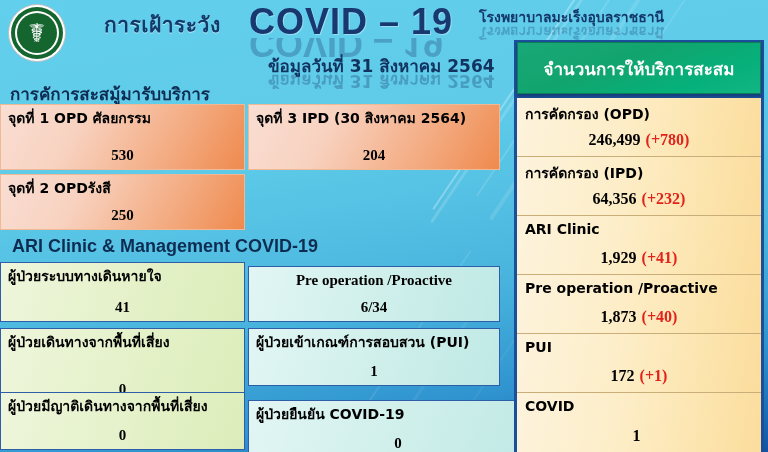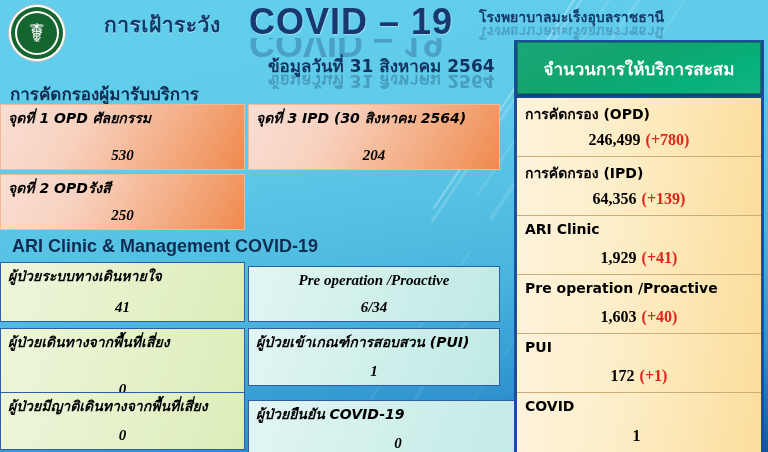--- a/index.html
+++ b/index.html
@@ -104,21 +104,21 @@
 
   
   .sec-head{
     position:absolute;font-family:"DejaVu Sans",sans-serif;
     font-weight:bold;color:#0e2c52;
   }
   #head-screening{left:10px;top:80px;font-size:17px;}
   #head-ari{left:12px;top:236px;font-size:18px;font-family:"Liberation Sans",sans-serif;}
 
   
-  .card{position:absolute;box-sizing:border-box;font-style:italic;}
+  .card{position:absolute;box-sizing:border-box;}
   .card .lbl{
     position:absolute;left:7px;top:5px;right:5px;
     font-family:"DejaVu Sans",serif;font-weight:bold;color:#000;
     font-size:14px;line-height:17px;white-space:nowrap;
   }
   .card .val{
     position:absolute;left:0;right:0;bottom:5px;text-align:center;
     font-family:"Liberation Serif","DejaVu Serif",serif;font-weight:bold;
     font-size:15px;color:#000;
   }
@@ -211,21 +211,21 @@
   <div class="hosp">โรงพยาบาลมะเร็งอุบลราชธานี</div>
   <div class="hosp-reflect">
     <span>โรงพยาบาลมะเร็งอุบลราชธานี</span>
   </div>
 
   <div class="date">ข้อมูลวันที่ 31 สิงหาคม 2564</div>
   <div class="date-reflect">
     <span>ข้อมูลวันที่ 31 สิงหาคม 2564</span>
   </div>
 
-  <div class="sec-head" id="head-screening">การคัดกรองผู้มารับบริการ</div>
+  <div class="sec-head" id="head-screening">การคัการสะสมู้มารับบริการ</div>
 
   <div class="card orange" style="left:0px;top:104px;width:245px;height:66px;">
     <div class="lbl">จุดที่ 1 OPD ศัลยกรรม</div>
     <div class="val">530</div>
   </div>
 
   <div class="card orange" style="left:0px;top:174px;width:245px;height:56px;">
     <div class="lbl">จุดที่ 2 OPDรังสี</div>
     <div class="val">250</div>
   </div>
@@ -276,35 +276,35 @@
   <div class="rrow" style="top:98px;">
     <div class="lbl">การคัดกรอง (OPD)</div>
     <div class="vwrap">
       <span>246,499</span><span class="delta">(+780)</span>
     </div>
   </div>
 
   <div class="rrow" style="top:157px;padding-left:22px;">
     <div class="lbl">การคัดกรอง (IPD)</div>
     <div class="vwrap">
-      <span>64,356</span><span class="delta">(+139)</span>
+      <span>64,356</span><span class="delta">(+232)</span>
     </div>
   </div>
 
   <div class="rrow" style="top:216px;">
     <div class="lbl">ARI Clinic</div>
     <div class="vwrap">
       <span>1,929</span><span class="delta">(+41)</span>
     </div>
   </div>
 
   <div class="rrow" style="top:275px;">
     <div class="lbl">Pre operation /Proactive</div>
     <div class="vwrap">
-      <span>1,603</span><span class="delta">(+40)</span>
+      <span>1,873</span><span class="delta">(+40)</span>
     </div>
   </div>
 
   <div class="rrow" style="top:334px;">
     <div class="lbl">PUI</div>
     <div class="vwrap">
       <span>172</span><span class="delta">(+1)</span>
     </div>
   </div>
 

